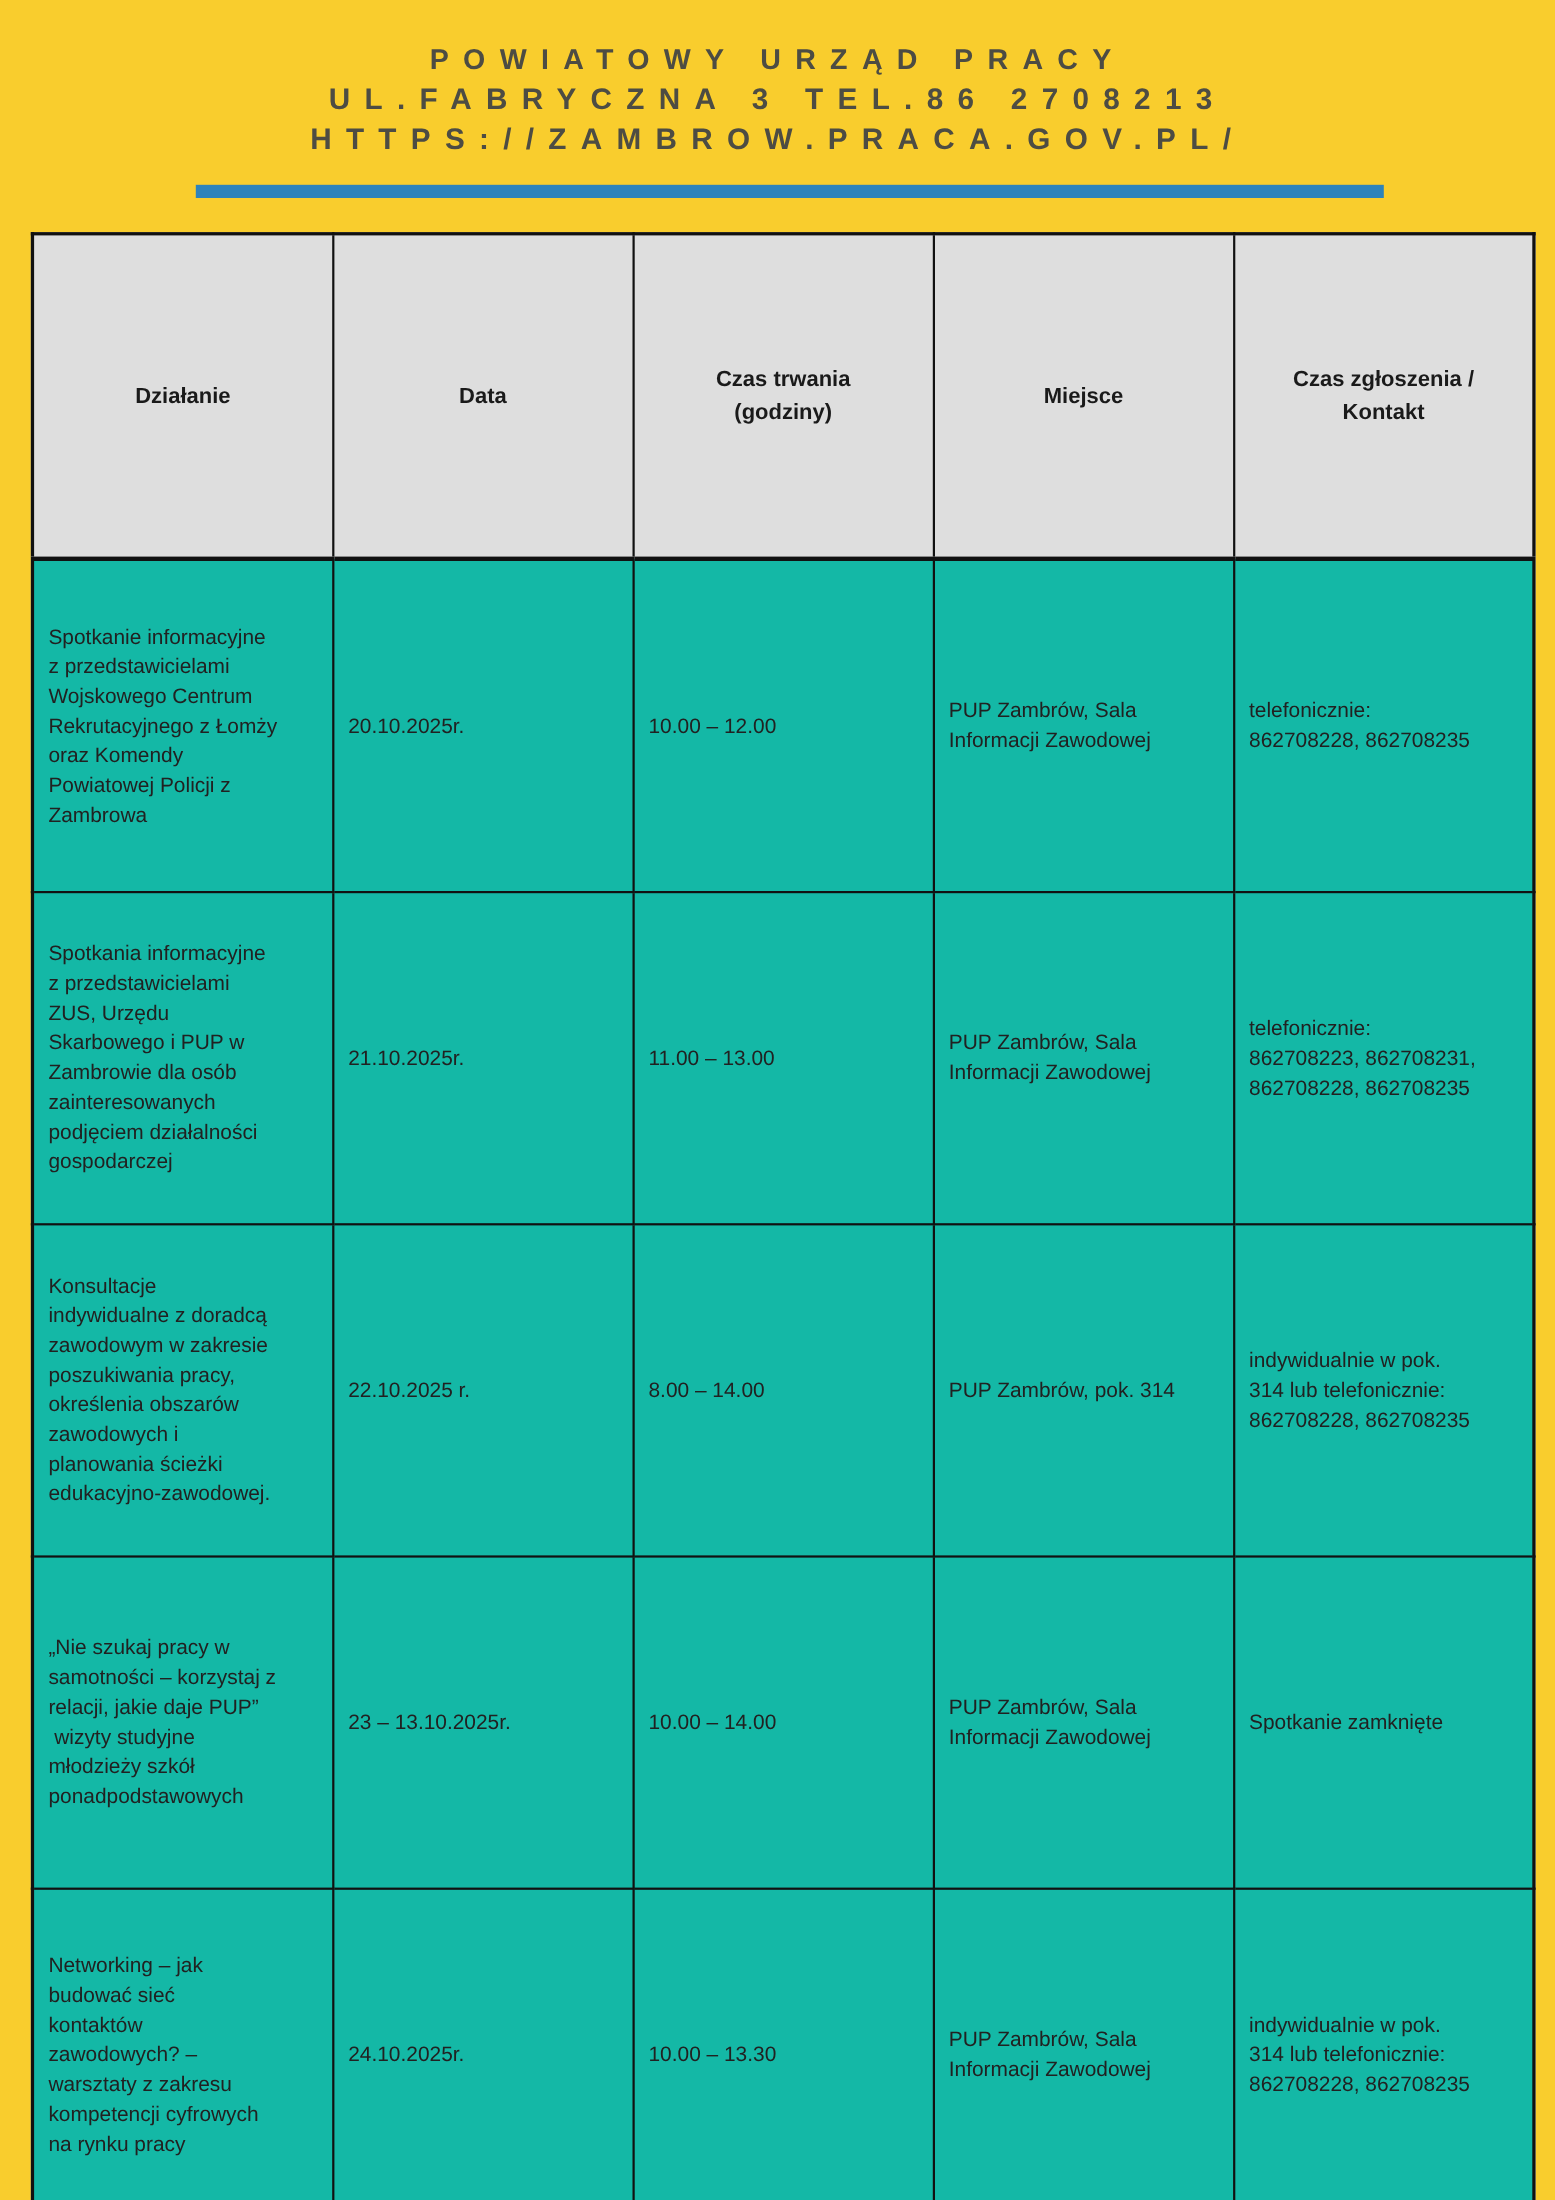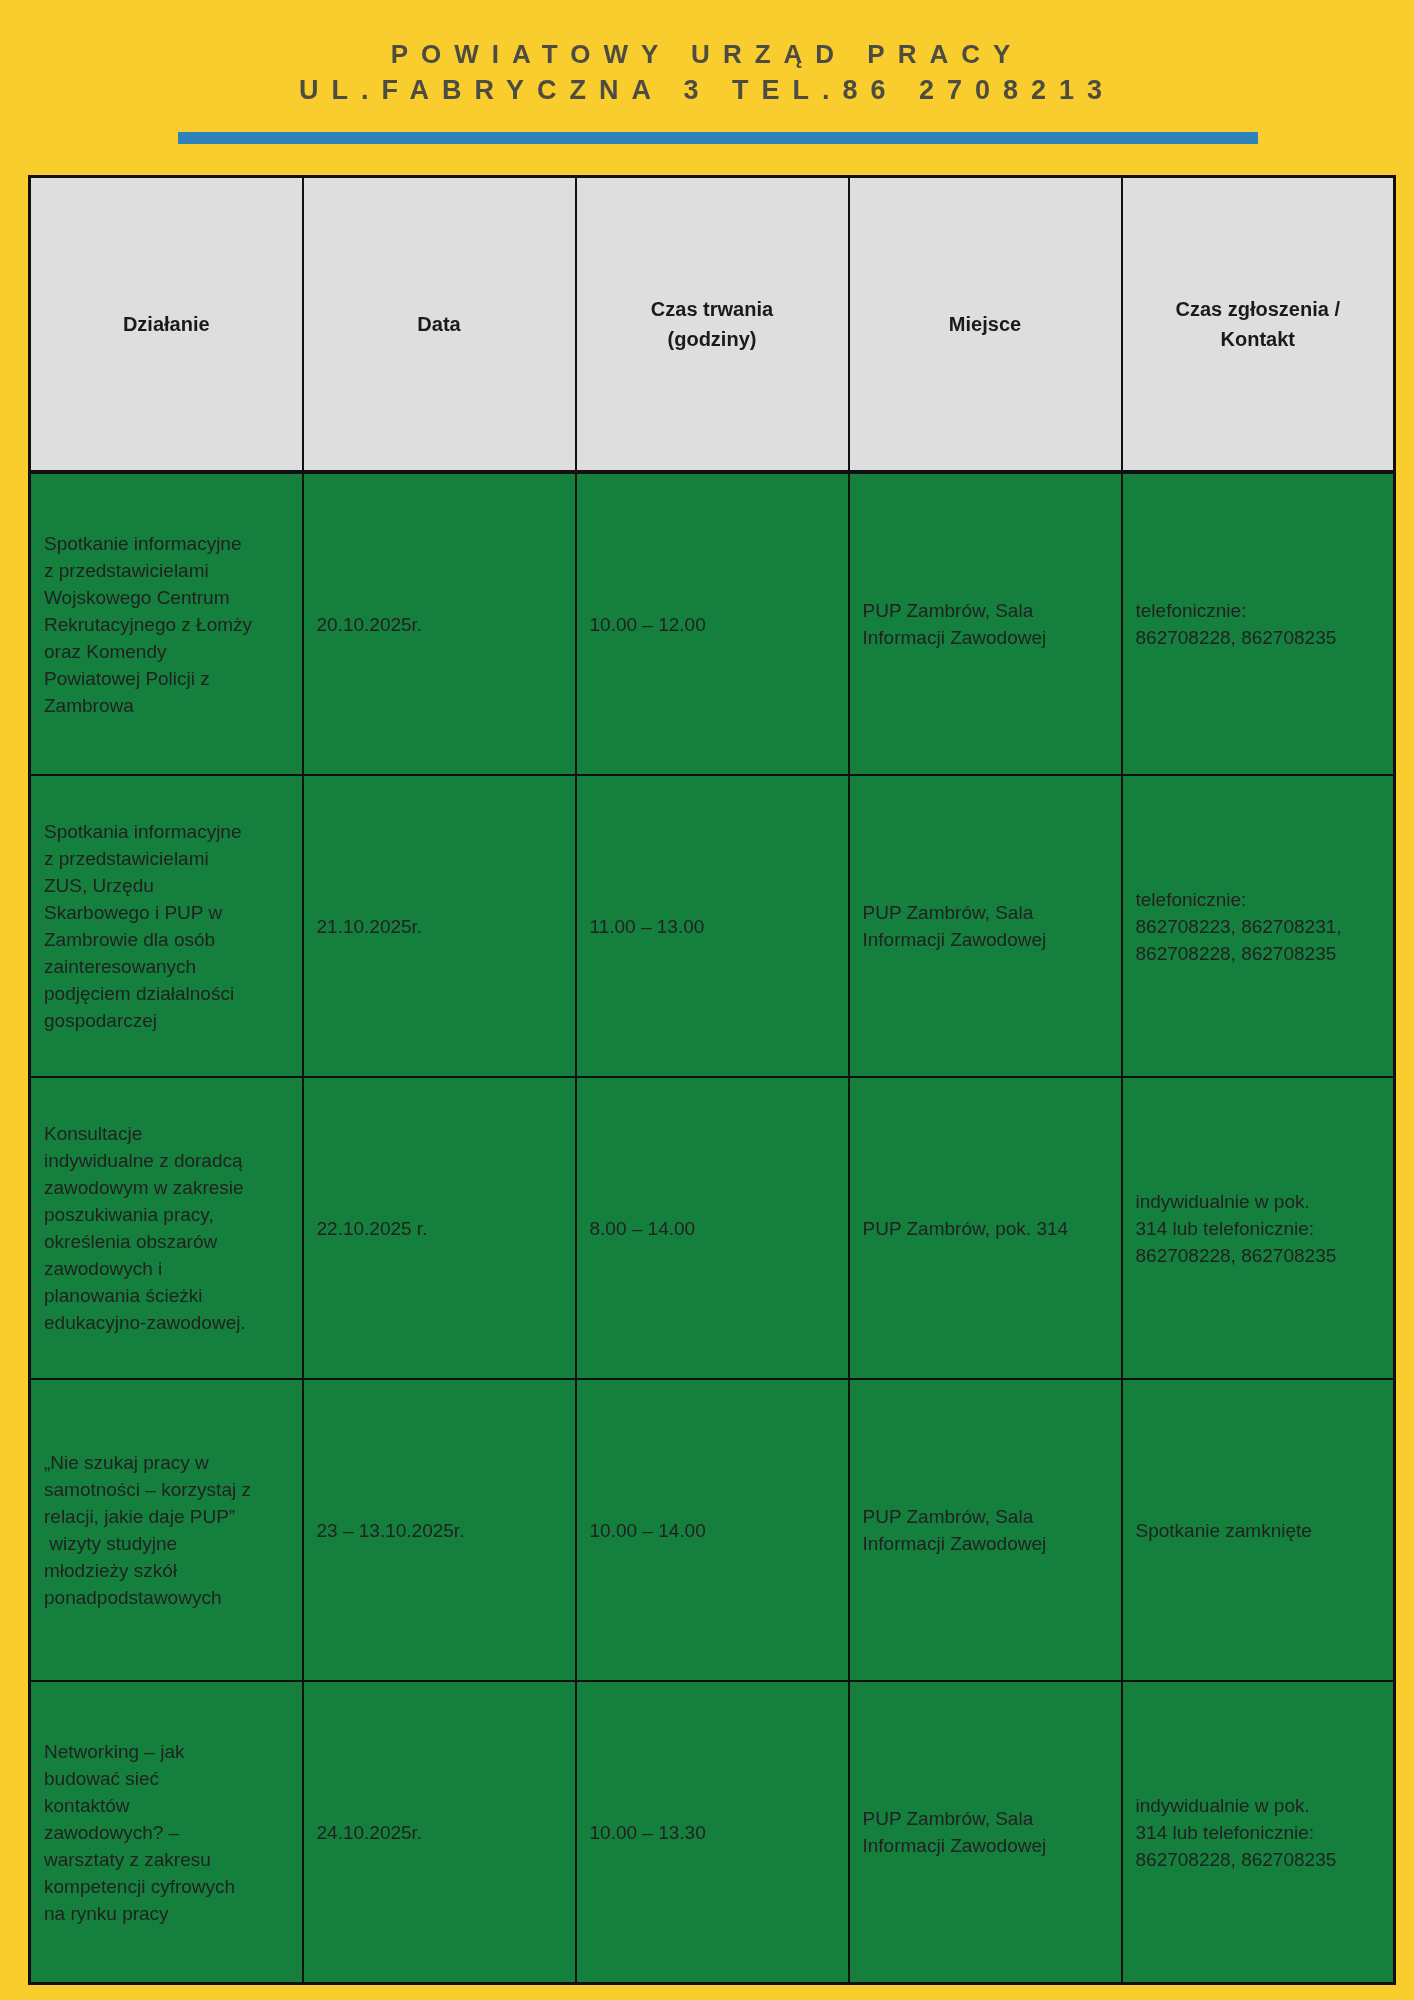--- a/index.html
+++ b/index.html
@@ -51,40 +51,41 @@
     font-size:20px;
     font-weight:bold;
     color:#1A1A1A;
     text-align:center;
     vertical-align:middle;
     white-space:pre-wrap;
     line-height:30px;
     padding:6px;
   }
   table.schedule td{
-    background:#15803d;
+    background:#14b8a6;
     border:2px solid #111;
     height:280px;
     font-size:19px;
     color:#212121;
     line-height:27px;
     text-align:left;
     vertical-align:middle;
     white-space:pre-wrap;
     padding:10px 8px 10px 13px;
   }
 </style>
 </head>
 <body>
 
 <div>
 
   <div class="flyer-header">
     <div class="title-line">POWIATOWY URZĄD PRACY</div>
     <div class="subtitle-line">UL.FABRYCZNA 3 TEL.86 2708213</div>
+    <div class="subtitle-line">HTTPS://ZAMBROW.PRACA.GOV.PL/</div>
   </div>
 
   <div class="blue-bar"></div>
 
   <table class="schedule">
     <colgroup>
         <col>
         <col>
         <col>
         <col>

